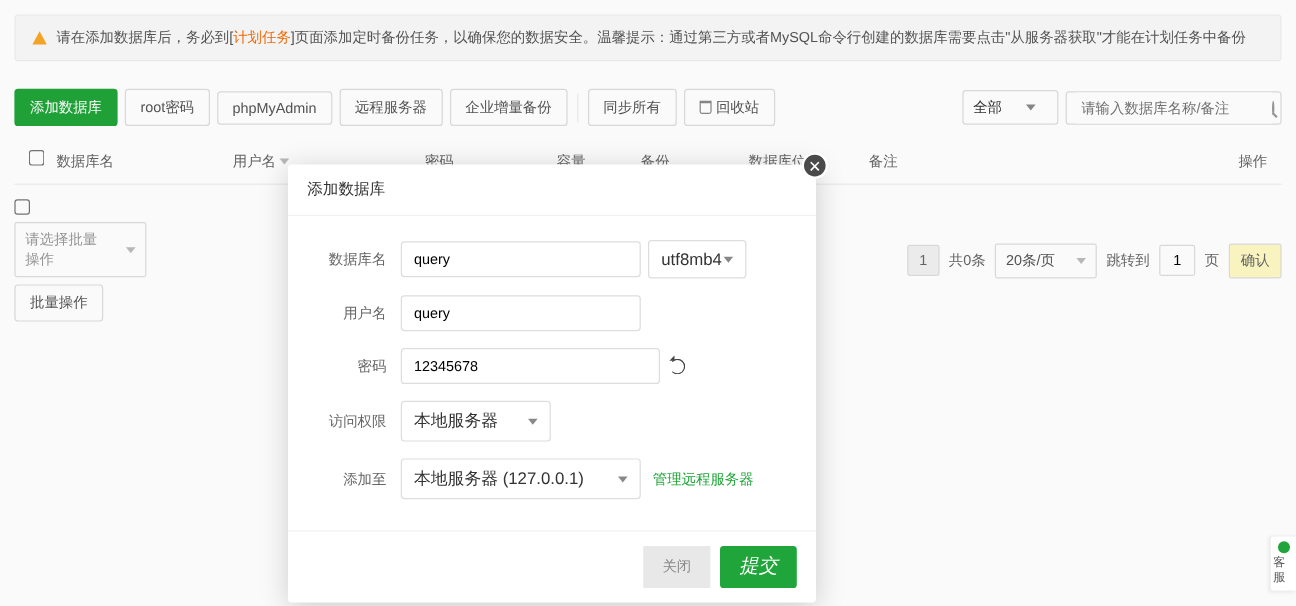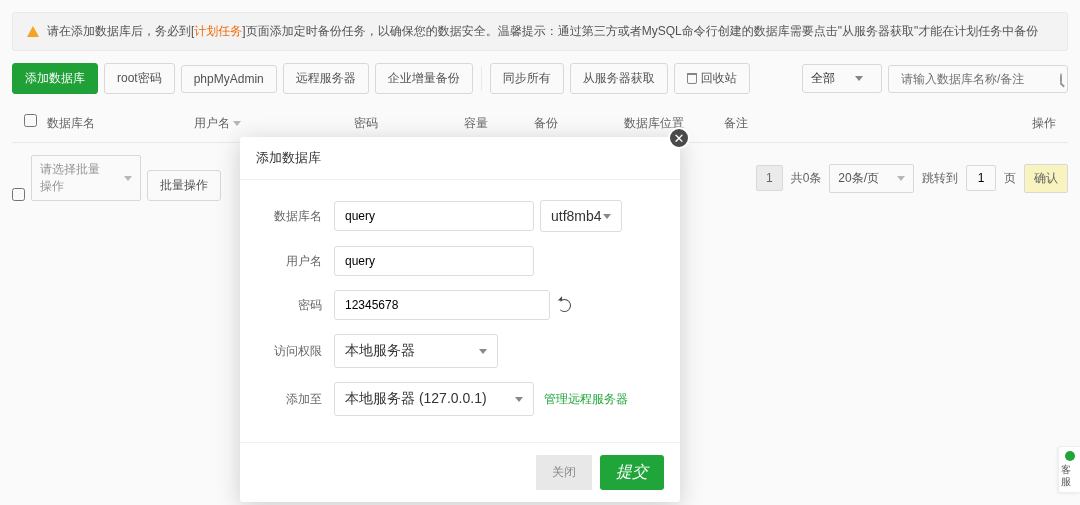--- a/index.html
+++ b/index.html
@@ -1,55 +1,55 @@
 <!DOCTYPE html>
 <html><head>
   <meta charset="utf-8">
   <style>
     * { box-sizing: border-box; margin: 0; padding: 0; }
     body { font-family: -apple-system, "Helvetica Neue", Arial, sans-serif; font-size: 12px; background: #fff; color: #333; position: relative; width: 1080px; height: 505px; overflow: hidden; }
     .page { padding: 12px; }
-    .alert { background: #f8f8f8; border: 1px solid #eee; border-radius: 3px; padding: 10px 14px; display: flex; align-items: center; gap: 8px; margin-bottom: 12px; color: #555; }
+    .alert { background: #f8f8f8; border: 1px solid #eee; border-radius: 3px; padding: 10px 14px; display: flex; align-items: center; gap: 8px; margin-bottom: 23px; color: #555; }
     .alert-icon { width: 0; height: 0; border-left: 6px solid transparent; border-right: 6px solid transparent; border-bottom: 11px solid #f9a825; position: relative; }
     .link-orange { color: #f56c07; }
     .toolbar { display: flex; align-items: center; gap: 6px; margin-bottom: 10px; }
     .btn { display: inline-flex; align-items: center; gap: 4px; padding: 6px 12px; border: 1px solid #ddd; background: #fff; border-radius: 3px; cursor: pointer; color: #555; font-size: 12px; white-space: nowrap; }
     .btn-primary { background: #20a53a; color: #fff; border-color: #20a53a; }
     .vdiv { width: 1px; height: 24px; background: #eee; margin: 0 2px; }
     .spacer { flex: 1; }
     .select { border: 1px solid #ddd; border-radius: 3px; padding: 5px 8px; background: #fff; position: relative; display: flex; align-items: center; gap: 20px; cursor: pointer; }
     .select::after { content: ""; border-left: 4px solid transparent; border-right: 4px solid transparent; border-top: 5px solid #888; }
     .select.w80 { min-width: 80px; }
     .search-wrap { display: flex; align-items: center; border: 1px solid #ddd; border-radius: 3px; padding: 0 8px; width: 180px; }
     .search-input { border: none; outline: none; flex: 1; padding: 6px 4px; font-size: 12px; }
     .search-icon { width: 12px; height: 12px; border: 1.5px solid #999; border-radius: 50%; position: relative; }
     .search-icon::after { content: ""; position: absolute; width: 5px; height: 1.5px; background: #999; bottom: -2px; right: -4px; transform: rotate(45deg); }
     .trash-icon { display: inline-block; width: 10px; height: 11px; border: 1px solid #888; border-top: 2px solid #888; border-radius: 0 0 2px 2px; position: relative; }
     .table { width: 100%; border-collapse: collapse; }
     .table th, .table td { text-align: left; padding: 10px 12px; border-bottom: 1px solid #eee; font-weight: normal; color: #666; font-size: 12px; }
     .table th .chk { margin-right: 10px; }
     .sort-caret { display: inline-block; margin-left: 3px; border-left: 4px solid transparent; border-right: 4px solid transparent; border-top: 5px solid #bbb; vertical-align: middle; }
     .pager-row { display: flex; align-items: center; gap: 8px; margin-top: 12px; }
-    .pager-row .left { display: flex; align-items: flex-end; gap: 6px; }
+    .pager-row .left { display: flex; align-items: flex-start; gap: 6px; flex-direction: column; }
     .pgbtn { border: 1px solid #ddd; padding: 5px 9px; border-radius: 2px; color: #666; background: #fef9c3; font-size: 12px; cursor: pointer; }
     .pgbtn.active { background: #f0f0f0; }
     .pginput { width: 30px; border: 1px solid #ddd; border-radius: 2px; padding: 5px 4px; text-align: center; font-size: 12px; }
     .small-select { border: 1px solid #ddd; padding: 5px 8px; border-radius: 2px; display: flex; align-items: center; gap: 18px; color: #999; font-size: 12px; cursor: pointer; }
     .small-select::after { content: ""; border-left: 4px solid transparent; border-right: 4px solid transparent; border-top: 5px solid #bbb; }
     .mask { position: absolute; inset: 0; background: rgba(0,0,0,0.02); }
     .modal { position: absolute; left: 240px; top: 137px; width: 440px; background: #fff; box-shadow: 0 4px 24px rgba(0,0,0,0.18); border-radius: 3px; }
     .modal-header { padding: 12px 16px; border-bottom: 1px solid #f0f0f0; font-size: 13px; color: #333; }
     .modal-close { position: absolute; top: -10px; right: -10px; width: 22px; height: 22px; border-radius: 50%; background: #4a4a4a; border: 2px solid #fff; display: flex; align-items: center; justify-content: center; color: #fff; cursor: pointer; font-size: 13px; line-height: 1; }
     .modal-body { padding: 20px 24px 12px; }
     .frow { display: flex; align-items: center; margin-bottom: 14px; }
     .flabel { width: 70px; text-align: right; padding-right: 12px; color: #666; font-size: 12px; }
     .finput { border: 1px solid #ddd; border-radius: 3px; padding: 7px 10px; font-size: 12px; outline: none; }
     .w200 { width: 200px; }
     .w90 { width: 82px; }
-    .w160 { width: 164px; }
+    .w160 { width: 125px; }
     .w250 { width: 216px; }
     .fselect { border: 1px solid #ddd; border-radius: 3px; padding: 7px 10px; display: flex; align-items: center; justify-content: space-between; background: #fff; cursor: pointer; font-size: 14px; }
     .fselect::after { content: ""; border-left: 4px solid transparent; border-right: 4px solid transparent; border-top: 5px solid #888; }
     .refresh-icon { width: 13px; height: 13px; border: 1.5px solid #444; border-radius: 50%; border-left-color: transparent; position: relative; margin-left: 8px; cursor: pointer; }
     .refresh-icon::after { content: ""; position: absolute; top: -2px; left: -1px; border-top: 3px solid #444; border-right: 3px solid transparent; border-left: 3px solid transparent; transform: rotate(-45deg); }
     .link-green { color: #20a53a; cursor: pointer; margin-left: 10px; font-size: 12px; }
     .modal-footer { padding: 12px 16px; border-top: 1px solid #f0f0f0; display: flex; justify-content: flex-end; gap: 8px; }
     .mf-close { background: #e8e8e8; color: #888; border: none; padding: 7px 16px; border-radius: 1px; cursor: pointer; font-size: 12px; }
     .mf-submit { background: #20a53a; color: #fff; border: none; padding: 7px 16px; border-radius: 3px; cursor: pointer; font-size: 16px; font-style: italic; }
     .side-tag { position: absolute; right: 0; bottom: 12px; width: 22px; background: #fff; border: 1px solid #eee; border-right: none; border-radius: 3px 0 0 3px; padding: 4px 2px; font-size: 10px; color: #555; line-height: 1.2; box-shadow: -1px 1px 3px rgba(0,0,0,0.06); }
@@ -67,21 +67,20 @@
   </div>
 
   <div class="toolbar">
     <button class="btn btn-primary">添加数据库</button>
     <button class="btn">root密码</button>
     <button class="btn">phpMyAdmin</button>
     <button class="btn">远程服务器</button>
     <button class="btn">企业增量备份</button>
     <span class="vdiv"></span>
     <button class="btn">同步所有</button>
-    <button class="btn">从服务器获取</button>
     <button class="btn">
       <span class="trash-icon"></span>
       <span>回收站</span>
     </button>
     <div class="spacer"></div>
     <div class="select w80">
       <span>全部</span>
     </div>
     <div class="search-wrap">
       <input class="search-input" placeholder="请输入数据库名称/备注" style="">

